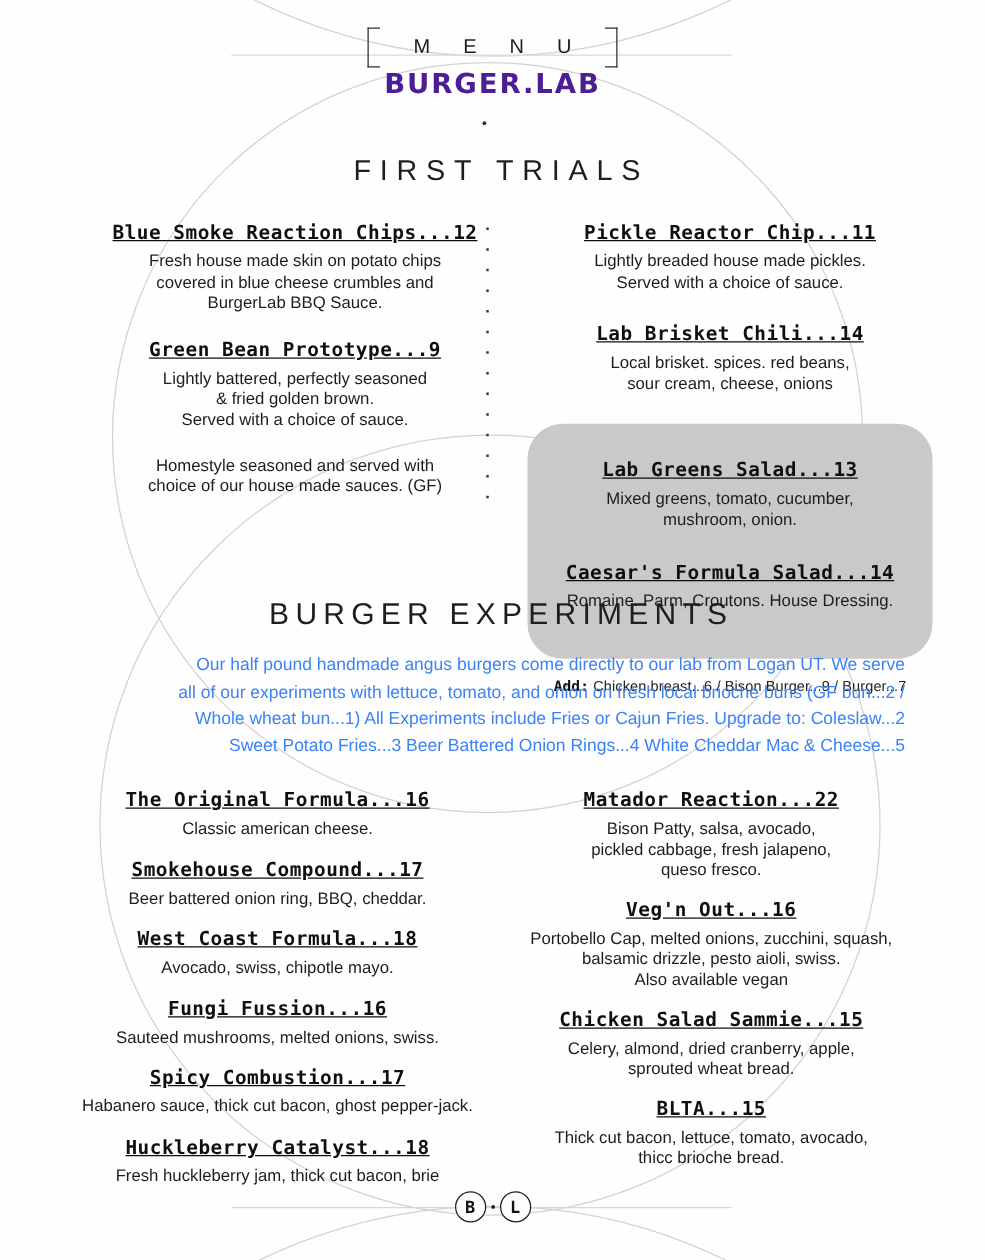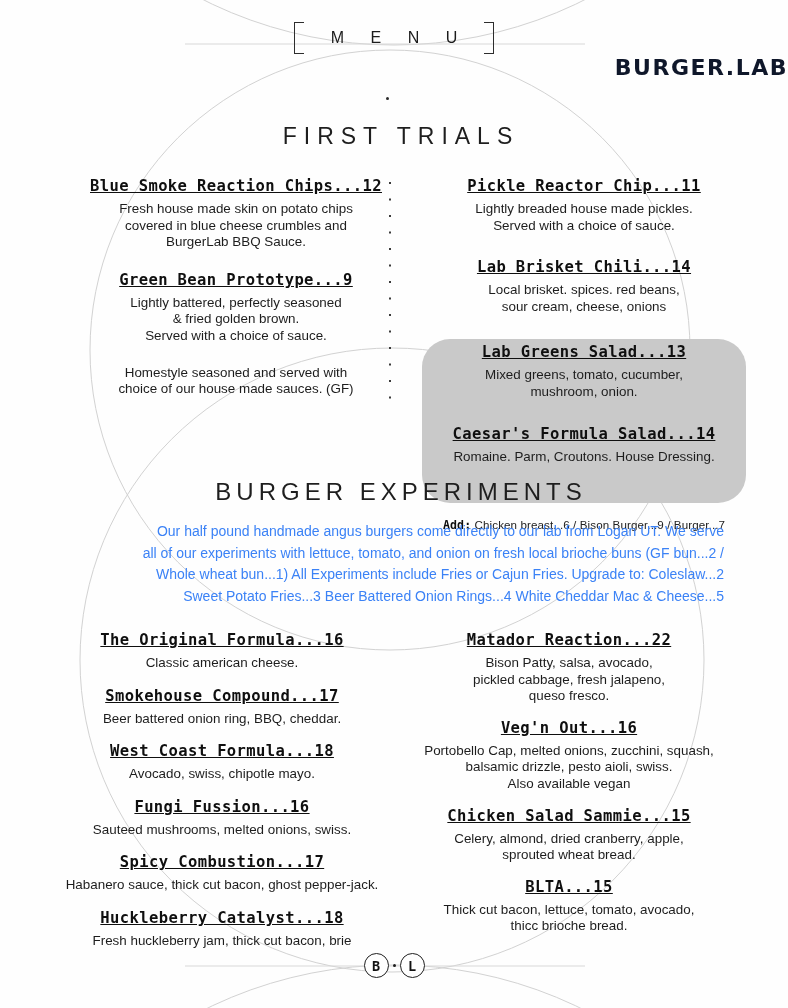--- a/index.html
+++ b/index.html
@@ -20,23 +20,23 @@
     display:flex;justify-content:center;align-items:center;gap:16px;
   }
   .bracket{width:9px;height:30px;display:inline-block;}
   .bracket-l{border-left:1.6px solid #2d2d2d;border-top:1.6px solid #2d2d2d;border-bottom:1.6px solid #2d2d2d;}
   .bracket-r{border-right:1.6px solid #2d2d2d;border-top:1.6px solid #2d2d2d;border-bottom:1.6px solid #2d2d2d;}
   .menu-word{
     font-size:16px;letter-spacing:11px;color:#1c1c1c;
     padding-left:11px; 
   }
   .brand{
-    position:absolute;left:0;top:55px;width:100%;text-align:right;
+    position:absolute;left:0;top:55px;width:100%;text-align:center;
     font-family:"DejaVu Sans",sans-serif;font-weight:700;
-    font-size:22px;letter-spacing:1.5px;color:#0f172a;
+    font-size:22px;letter-spacing:1.5px;color:#4c1d95;
   }
   .tiny-dot{
     position:absolute;left:386px;top:97px;width:3px;height:3px;
     background:#2a2a2a;border-radius:50%;
   }
   .section-heading{
     position:absolute;left:0;width:100%;text-align:center;
     font-family:"Liberation Sans",sans-serif;
     font-size:23px;letter-spacing:7px;color:#1e1e1e;
     padding-left:7px;
@@ -57,21 +57,21 @@
   .menu-item{margin-bottom:20px;}
 
   .col{position:absolute;text-align:center;}
   #ft-left{left:56px;top:177px;width:360px;}
   #ft-right{left:436px;top:177px;width:296px;}
   #ft-right .menu-item{margin-bottom:24px;}
 
   .highlight-box{
     margin:6px -14px 0 -14px;
     border-radius:28px;
-    padding:4px 10px 14px 10px;
+    padding:28px 10px 14px 10px;
     background:#c9c9c9;
   }
   .highlight-box .menu-item{margin-bottom:0;}
   .highlight-box .menu-item + .menu-item{margin-top:12px;}
 
   .add-line{
     margin-top:15px;font-size:11.6px;color:#222;letter-spacing:.1px;
     white-space:nowrap;
   }
   .add-label{

